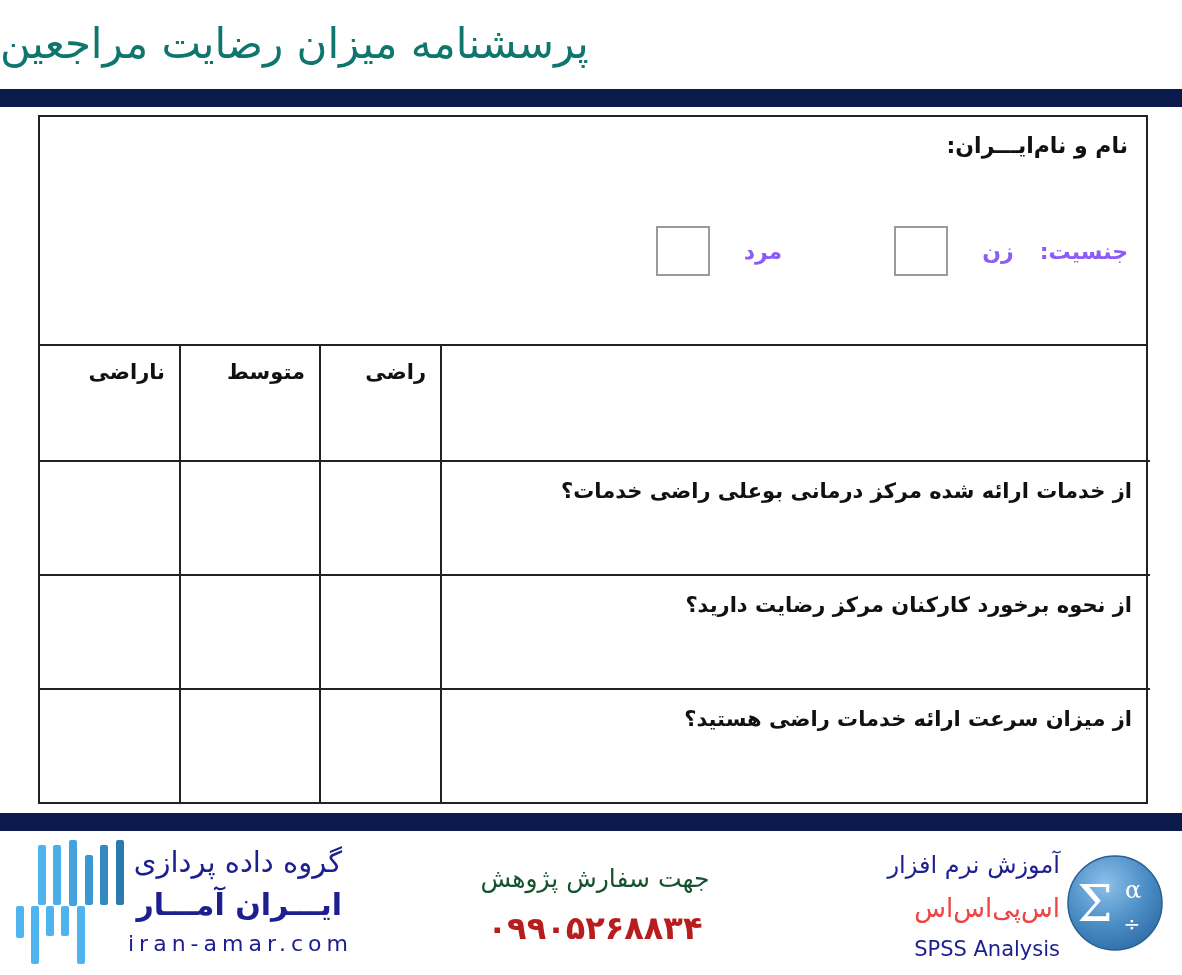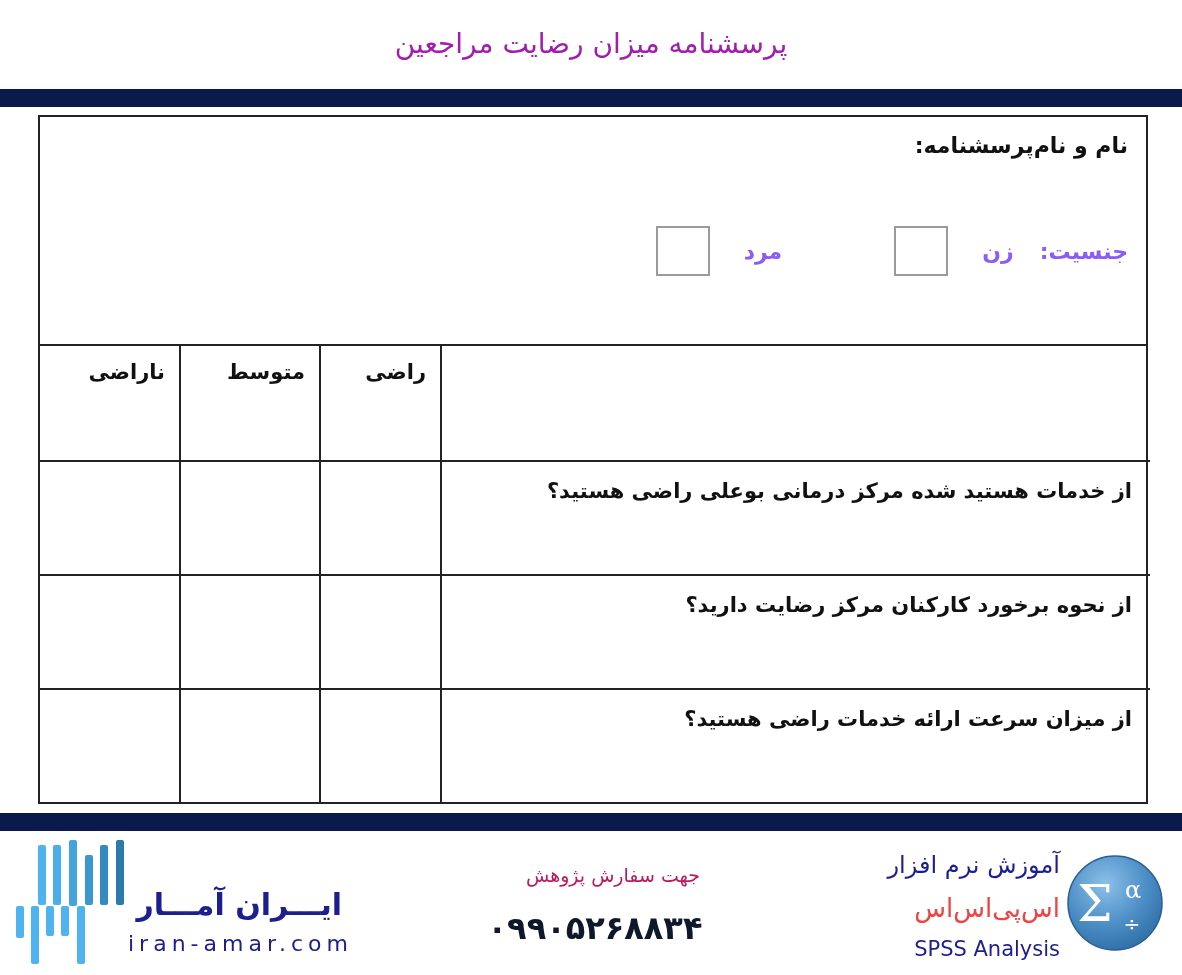--- a/index.html
+++ b/index.html
@@ -1,21 +1,21 @@
 <!DOCTYPE html>
 <html><head>
 <meta charset="utf-8">
 <style>
   * { box-sizing: border-box; margin: 0; padding: 0; }
   html, body { width: 1182px; height: 975px; background: #ffffff; overflow: hidden; }
   body { position: relative; font-family: "DejaVu Sans", sans-serif; }
 
   .page-title {
-    position: absolute; top: 14px; left: 0; width: 1182px; text-align: center;
-    direction: rtl; color: #a21caf; font-size: 28px; line-height: 60px;
+    position: absolute; top: 14px; left: 0; width: 1182px; text-align: left;
+    direction: rtl; color: #0f766e; font-size: 42px; line-height: 60px;
     font-family: "DejaVu Sans", sans-serif;
   }
   .band { position: absolute; left: 0; width: 1182px; height: 18px; background: #0a1a4a; }
   .band.top { top: 89px; }
   .band.bottom { top: 813px; }
 
   .form {
     position: absolute; left: 38px; top: 115px; width: 1110px; height: 689px;
     border: 2px solid #222; background: #fff;
   }
@@ -62,37 +62,37 @@
   }
   .brand-fa2 {
     position: absolute; right: 840px; top: 56px; direction: rtl; font-size: 30px;
     color: #1d1f8f; font-weight: bold; white-space: nowrap; letter-spacing: 1px;
   }
   .brand-url {
     position: absolute; left: 128px; top: 100px; font-size: 22px; color: #1d1f8f;
     letter-spacing: 5px; font-family: "DejaVu Sans", sans-serif; white-space: nowrap;
   }
   .order-wrap { position: absolute; left: 460px; top: 0; width: 270px; height: 140px; text-align: center; }
-  .order-wrap .ol { position: absolute; top: 33px; left: 18px; width: 100%; direction: rtl; font-size: 19px; color: #be185d; }
-  .order-wrap .op { position: absolute; top: 78px; left: 0; width: 100%; font-size: 32px; font-weight: bold; color: #0f172a; letter-spacing: 1px; }
+  .order-wrap .ol { position: absolute; top: 33px; left: 0; width: 100%; direction: rtl; font-size: 25px; color: #14532d; }
+  .order-wrap .op { position: absolute; top: 78px; left: 0; width: 100%; font-size: 32px; font-weight: bold; color: #b91c1c; letter-spacing: 1px; }
   .spss-wrap { position: absolute; right: 122px; top: 0; width: 200px; height: 140px; text-align: right; direction: rtl; }
   .spss-fa1 { position: absolute; right: 0; top: 20px; font-size: 24px; color: #1d1f8f; white-space: nowrap; }
   .spss-fa2 { position: absolute; right: 0; top: 62px; font-size: 26px; color: #ef4444; white-space: nowrap; }
   .spss-en { position: absolute; right: 0; top: 106px; font-size: 21px; color: #1d1f8f; direction: ltr; white-space: nowrap; }
   .spss-logo { position: absolute; left: 1065px; top: 22px; width: 100px; height: 100px; }
 </style>
 </head>
 <body>
 
 <div class="page-title">پرسشنامه میزان رضایت مراجعین</div>
 <div class="band top"></div>
 
 <div class="form">
   <div class="form-header">
-    <div class="name-label">نام و نام‌پرسشنامه:</div>
+    <div class="name-label">نام و نام‌ایـــران:</div>
     <div class="gender-row">
       <span class="gender-label">جنسیت:</span>
       <span class="opt-label">زن</span>
       <span class="checkbox" style="margin-right:34px;"></span>
       <span class="opt-label" style="margin-right:112px;">مرد</span>
       <span class="checkbox" style="margin-right:34px;"></span>
     </div>
   </div>
 
   <table class="grid">
@@ -103,21 +103,21 @@
         <col style="width:140px">
     </colgroup>
     <tbody>
         <tr class="head-row">
       <th class="q-col"></th>
       <th>راضی</th>
       <th>متوسط</th>
       <th>ناراضی</th>
     </tr>
     <tr class="q-row">
-      <td class="q-text">از خدمات هستید شده مرکز درمانی بوعلی راضی هستید؟</td>
+      <td class="q-text">از خدمات ارائه شده مرکز درمانی بوعلی راضی خدمات؟</td>
       <td></td>
       <td></td>
       <td></td>
     </tr>
     <tr class="q-row">
       <td class="q-text">از نحوه برخورد کارکنان مرکز رضایت دارید؟</td>
       <td></td>
       <td></td>
       <td></td>
     </tr>
@@ -140,20 +140,21 @@
     <div class="logo-bar" style="left:69px; top:9px; height:66px; background:#42a3de;"></div>
     <div class="logo-bar" style="left:85px; top:24px; height:50px; background:#3b97d0;"></div>
     <div class="logo-bar" style="left:100px; top:14px; height:60px; background:#3389c0;"></div>
     <div class="logo-bar" style="left:116px; top:9px; height:65px; background:#2a7aad;"></div>
     <div class="logo-bar" style="left:16px; top:75px; height:32px; background:#4fb3f0;"></div>
     <div class="logo-bar" style="left:31px; top:75px; height:58px; background:#4fb3f0;"></div>
     <div class="logo-bar" style="left:46px; top:75px; height:30px; background:#4fb3f0;"></div>
     <div class="logo-bar" style="left:61px; top:75px; height:30px; background:#4fb3f0;"></div>
     <div class="logo-bar" style="left:77px; top:75px; height:58px; background:#4fb3f0;"></div>
   </div>
+  <div class="brand-fa1">گروه داده پردازی</div>
   <div class="brand-fa2">ایـــران آمـــار</div>
   <div class="brand-url">iran-amar.com</div>
 
   <div class="order-wrap">
     <div class="ol">جهت سفارش پژوهش</div>
     <div class="op">۰۹۹۰۵۲۶۸۸۳۴</div>
   </div>
 
   <div class="spss-wrap">
     <div class="spss-fa1">آموزش نرم افزار</div>

